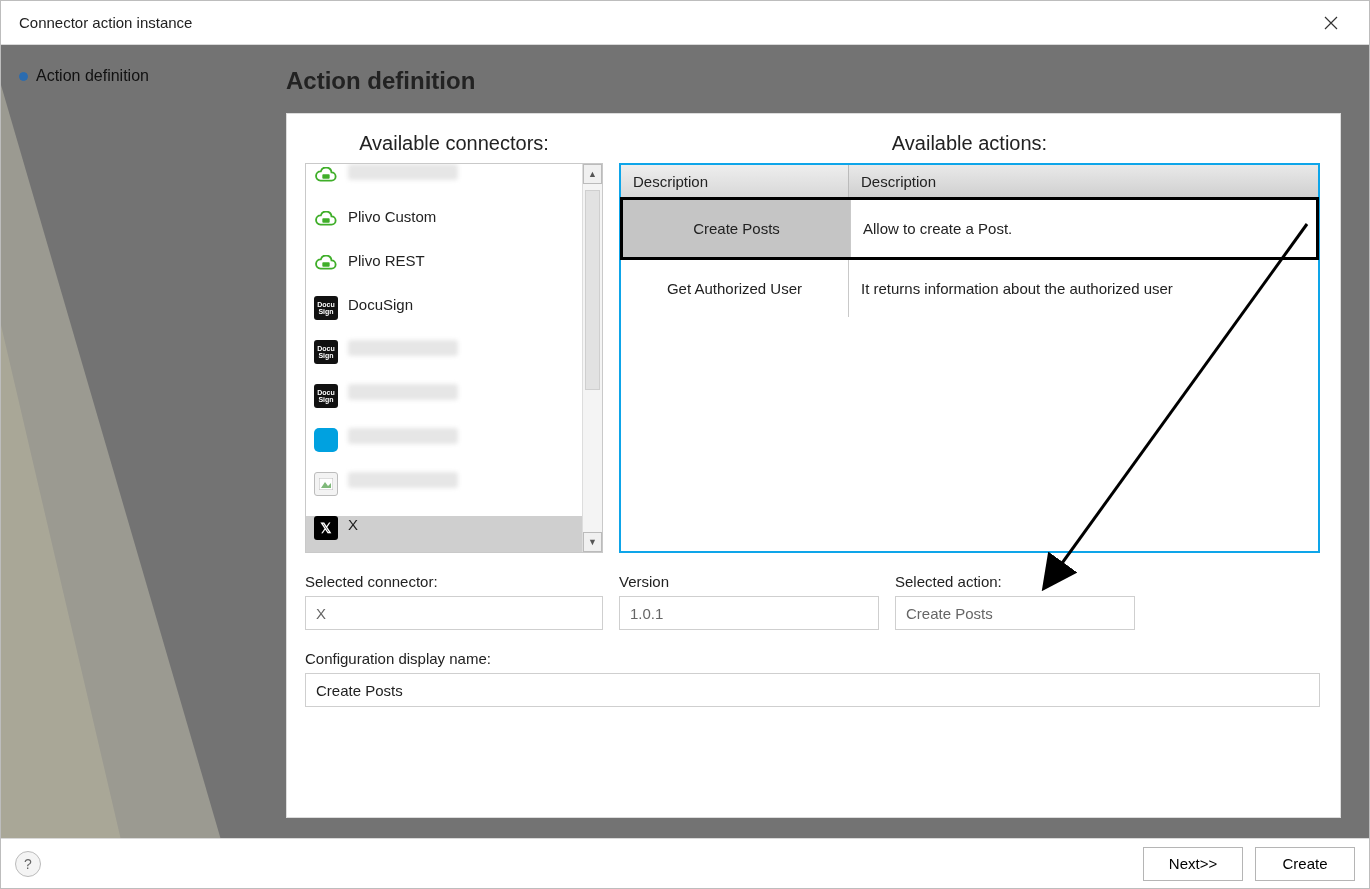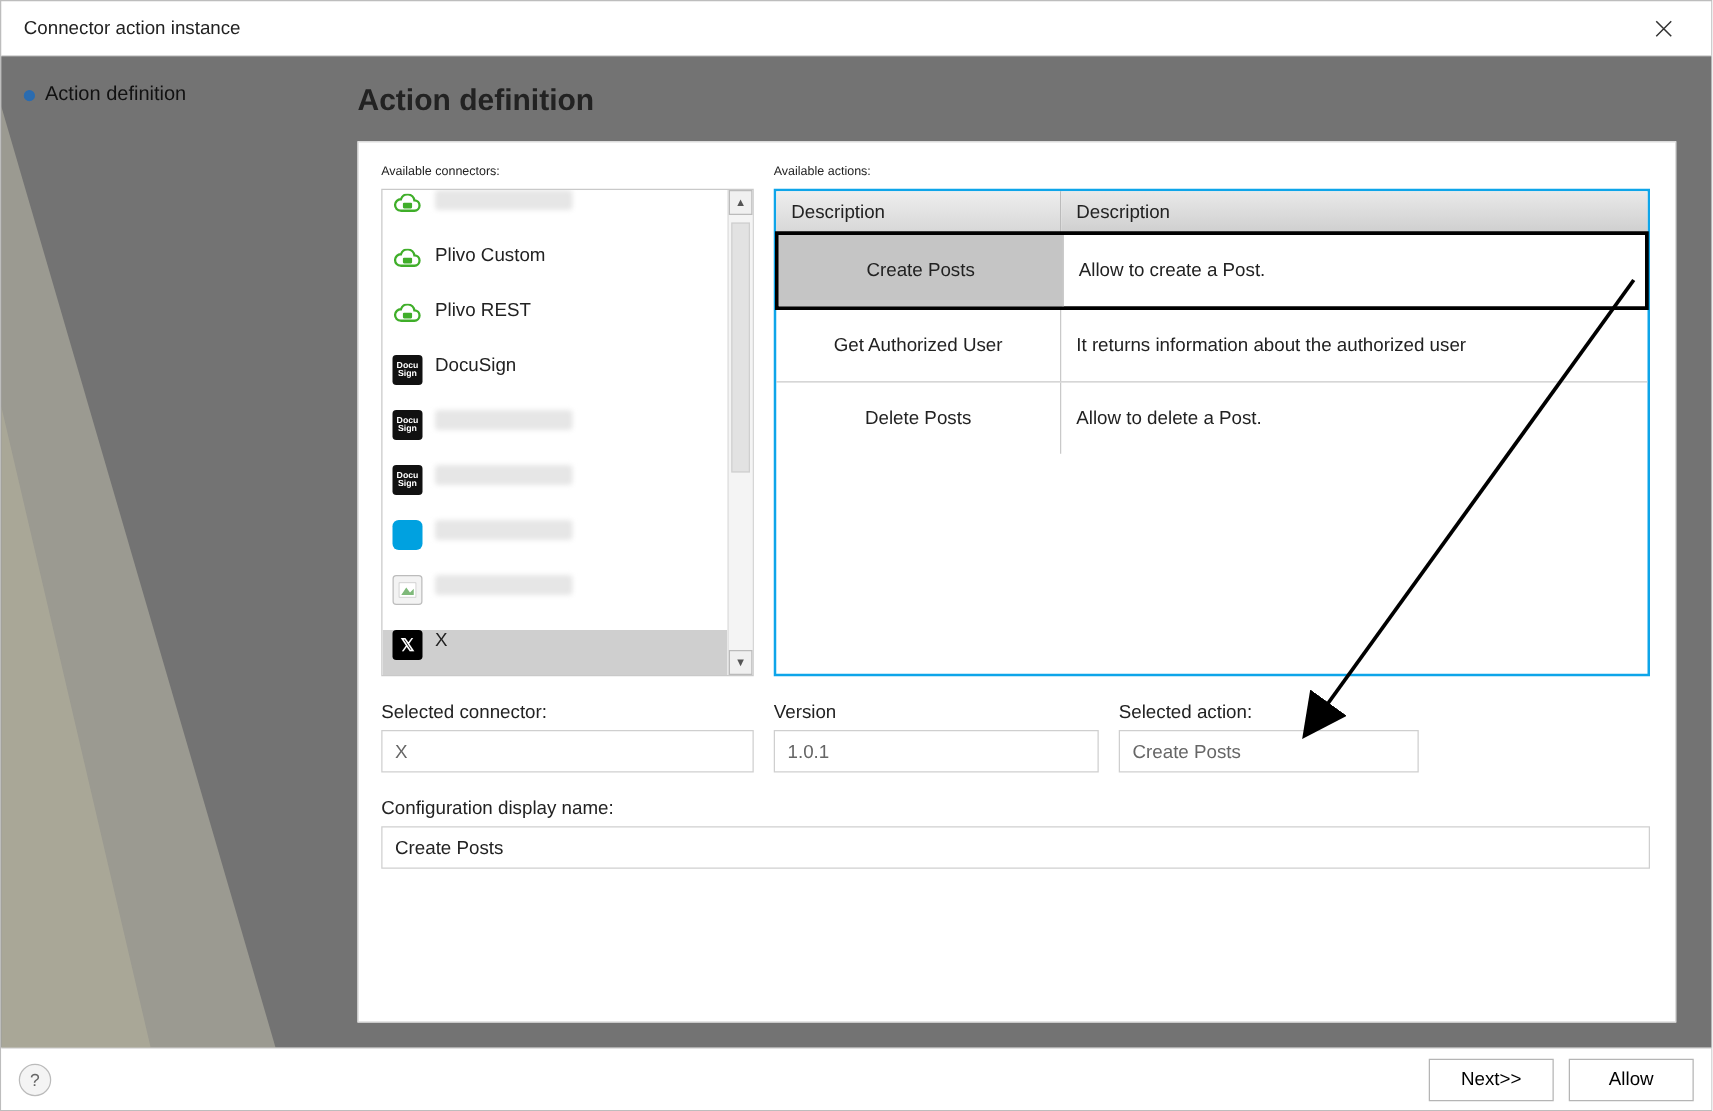--- a/index.html
+++ b/index.html
@@ -21,21 +21,21 @@
 .nav-bullet { width: 9px; height: 9px; border-radius: 50%; background: #2b6cb0; border: 1px solid #2b6cb0; }
 
 .main { flex: 1; padding: 22px 28px 20px 0; position: relative; z-index: 1; display: flex; flex-direction: column; }
 .main h1 { font-size: 24px; font-weight: 700; margin-bottom: 18px; }
 
 .panel { background: #fff; border: 1px solid #dcdcdc; flex: 1; padding: 18px 20px 24px 18px; overflow: hidden; position: relative; }
 
 .row-lists { display: flex; gap: 16px; }
 .col-conn { width: 298px; }
 .col-act { flex: 1; }
-.section-label { font-size: 10px; margin-bottom: 8px; }
+.section-label { font-size: 20px; margin-bottom: 8px; text-align: center; }
 
 .conn-box { height: 390px; border: 1px solid #c9c9c9; background: #fff; display: flex; }
 .conn-list { flex: 1; overflow: hidden; }
 .conn-item { height: 44px; display: flex; align-items: flex-start; gap: 10px; padding: 0 8px; font-size: 15px; }
 .conn-item.selected { background: #cfcfcf; }
 .conn-icon { width: 24px; height: 24px; display: inline-flex; align-items: center; justify-content: center; border-radius: 3px; }
 .icon-cloud { color: #3fae29; }
 .icon-docu { background: #111; color: #fff; font-size: 7px; font-weight: 600; text-align: center; line-height: 1; padding: 2px; }
 .icon-sf { background: #00a1e0; border-radius: 5px; }
 .icon-img { border: 1px solid #bcbcbc; background: #f3f3f3; }
@@ -204,24 +204,20 @@
               </div>
               <div class="act-body" id="act-body">
                   <div class="act-row selected">
                     <div class="act-cell">Create Posts</div>
                     <div class="act-cell">Allow to create a Post.</div>
                   </div>
                   <div class="act-row">
                     <div class="act-cell">Get Authorized User</div>
                     <div class="act-cell">It returns information about the authorized user</div>
                   </div>
-                  <div class="act-row">
-                    <div class="act-cell">Delete Posts</div>
-                    <div class="act-cell">Allow to delete a Post.</div>
-                  </div>
                 </div>
             </div>
           </div>
         </div>
 
         <div class="fields-row">
           <div class="field f-conn">
             <span class="field-label">Selected connector:</span>
             <input class="field-input" readonly="" value="X" style="">
           </div>
@@ -255,16 +251,16 @@
     </div>
 
   </div>
 
   <div class="footer">
     <div class="help">
       <span>?</span>
     </div>
     <span class="spacer"></span>
     <button class="btn">Next&gt;&gt;</button>
-    <button class="btn">Allow</button>
+    <button class="btn">Create</button>
   </div>
 
 </div>
 
 </body></html>

